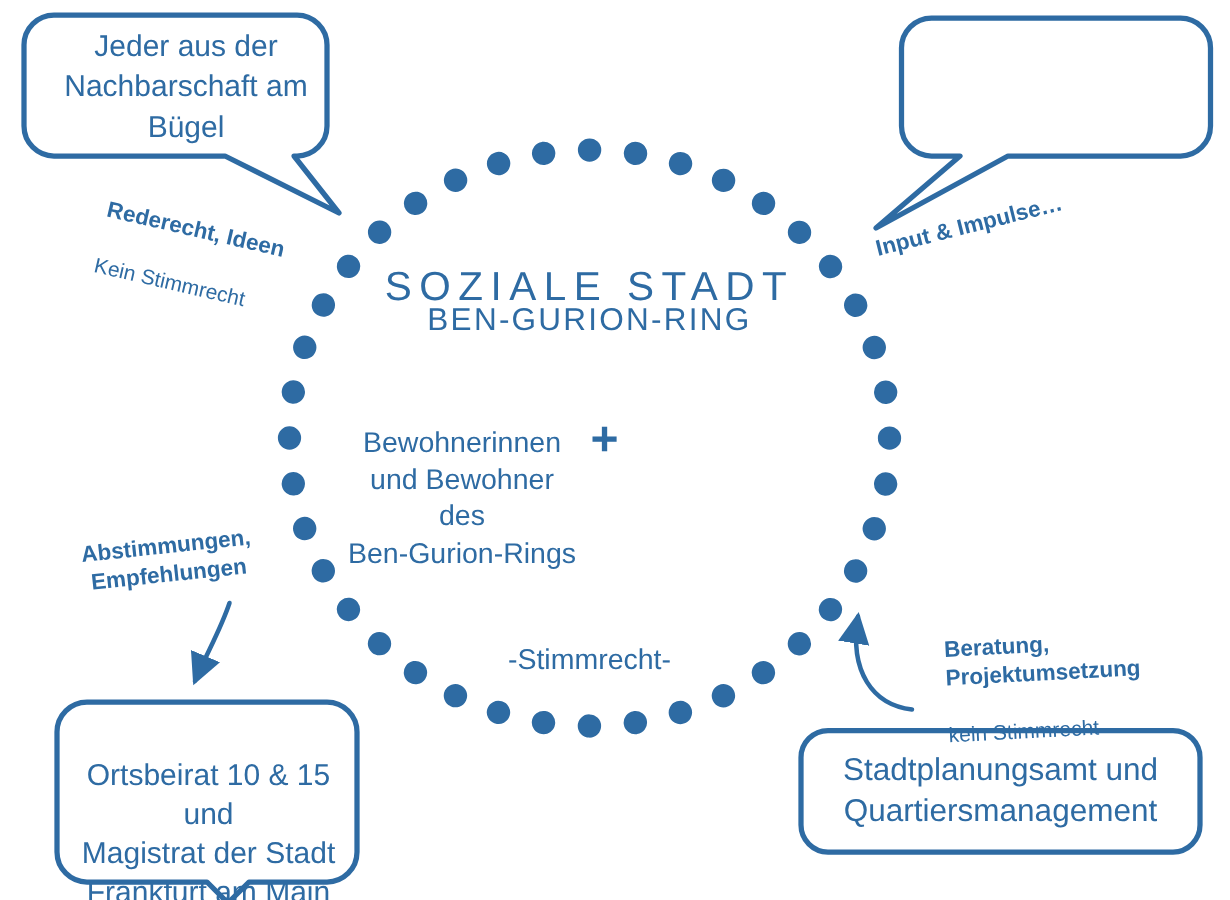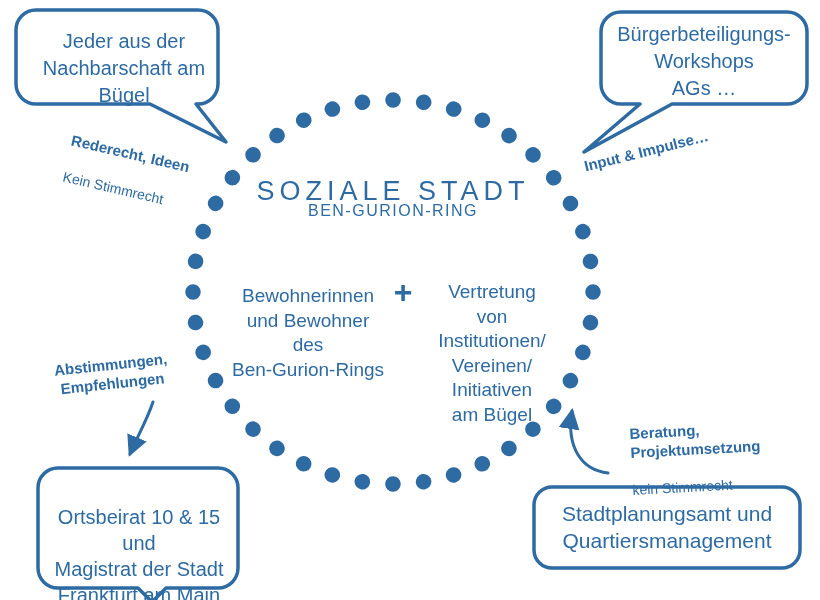--- a/index.html
+++ b/index.html
@@ -9,21 +9,21 @@
   }
   .layer{position:absolute;left:0;top:0;width:820px;height:600px;}
   .txt{position:absolute;white-space:pre-line;color:#2e6ba3;}
   .center{text-align:center;}
   .bold{font-weight:bold;}
   
   .bubble-txt{font-size:20px;line-height:27px;}
   
   .title{font-size:42px;font-weight:bold;letter-spacing:2px;}
   .subtitle1{font-size:27px;letter-spacing:5px;}
-  .subtitle2{font-size:16px;letter-spacing:1.5px;}
+  .subtitle2{font-size:21px;letter-spacing:1.5px;}
   .member{font-size:19px;line-height:24.5px;margin-top:20px;}
   .plus{font-size:32px;font-weight:bold;}
   .voting{font-size:19px;}
   
   .note{font-size:15px;line-height:19px;}
   .note .sub{font-size:14px;font-weight:normal;}
 </style>
 </head>
 <body>
 
@@ -44,27 +44,24 @@
 
     <path d="M 58 468 H 218 A 20 20 0 0 1 238 488 V 568 A 20 20 0 0 1 218 588 H 166 L 152 602 L 138 588 H 58 A 20 20 0 0 1 38 568 V 488 A 20 20 0 0 1 58 468 Z" fill="#ffffff" stroke="#2e6ba3" stroke-width="3.5" stroke-linejoin="round"></path>
 
     <rect x="534" y="487" width="266" height="81" rx="18" ry="18" fill="#ffffff" stroke="#2e6ba3" stroke-width="3.5"></rect>
 
     <path d="M 153 402 C 147 420 138 435 130 454" fill="none" stroke="#2e6ba3" stroke-width="3" stroke-linecap="round" marker-end="url(#arrowhead)"></path>
 
     <path d="M 608 473 C 582 470 566 448 572 411" fill="none" stroke="#2e6ba3" stroke-width="3" stroke-linecap="round" marker-end="url(#arrowhead)"></path>
   </svg>
 
-  <div class="txt center bubble-txt" style="left:16px;top:28px;width:216px;text-align:center;">Jeder aus der
+  <div class="txt center bubble-txt" style="left:16px;top:18px;width:216px;text-align:center;">Jeder aus der
 Nachbarschaft am
 Bügel</div>
 
-  <div class="txt center bubble-txt" style="left:602px;top:21px;width:204px;">Bürgerbeteiligungs-
-Workshops
-AGs …</div>
 
   <div class="txt center bubble-txt" style="left:40px;top:504px;width:198px;line-height:26px;">Ortsbeirat 10 &amp; 15
 und
 Magistrat der Stadt
 Frankfurt am Main</div>
 
   <div class="txt center bubble-txt" style="left:536px;top:500px;width:262px;font-size:21px;">Stadtplanungsamt und
 Quartiersmanagement</div>
 
 
@@ -72,27 +69,22 @@
 
   <div class="txt center subtitle2" style="left:243px;top:202px;width:300px;">BEN-GURION-RING</div>
 
   <div class="txt center member" style="left:228px;top:264px;width:160px;">Bewohnerinnen
 und Bewohner
 des
 Ben-Gurion-Rings</div>
 
   <div class="txt center plus" style="left:385px;top:274px;width:36px;">+</div>
 
-  <div class="txt center member" style="left:412px;top:260px;width:160px;">Vertretung
-von
-Institutionen/
-Vereinen/
-Initiativen
-am Bügel</div>
 
+  <div class="txt center voting" style="left:293px;top:430px;width:200px;">-Stimmrecht-</div>
 
   <div class="txt note" style="left:78px;top:112px;width:150px;transform:rotate(13deg);transform-origin:left top;">
     <div class="bold">Rederecht, Ideen</div>
     <div class="sub">Kein Stimmrecht</div>
   </div>
 
   <div class="txt note bold" style="left:582px;top:157px;width:150px;transform:rotate(-14deg);transform-origin:left top;">Input &amp; Impulse…</div>
 
   <div class="txt note bold center" style="left:42px;top:362px;width:136px;transform:rotate(-6deg);transform-origin:left top;">Abstimmungen,
 Empfehlungen</div>

